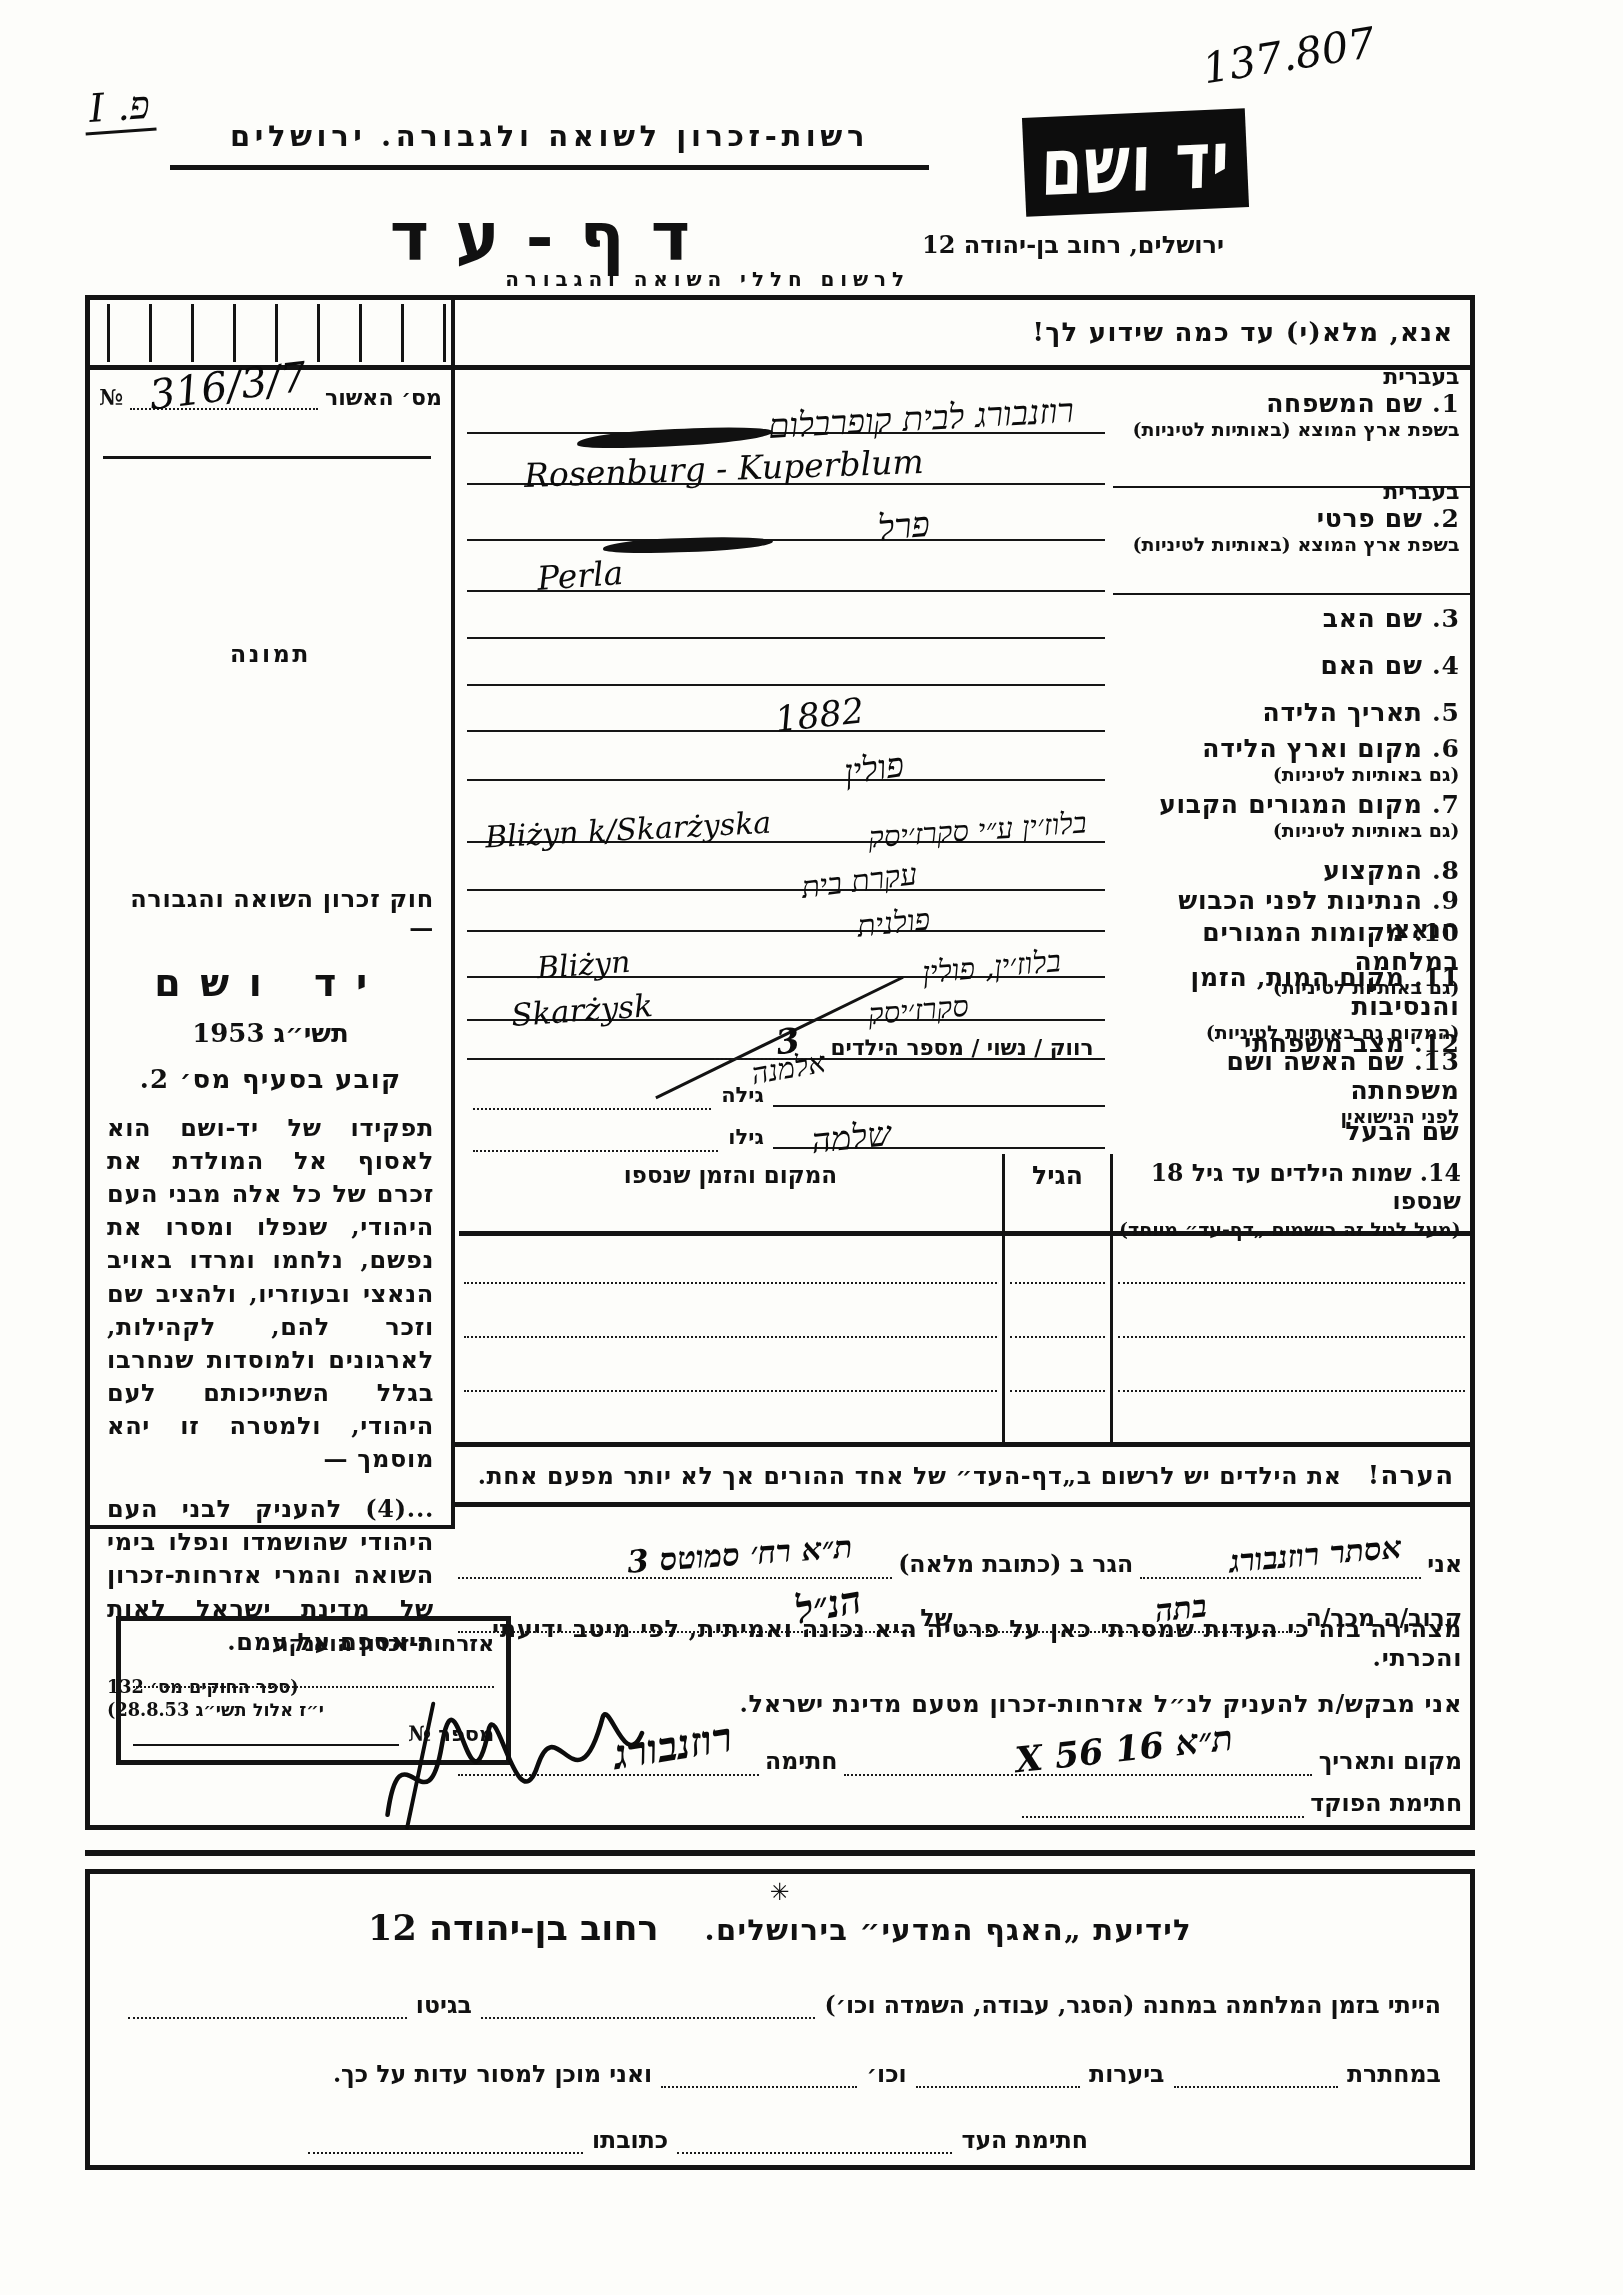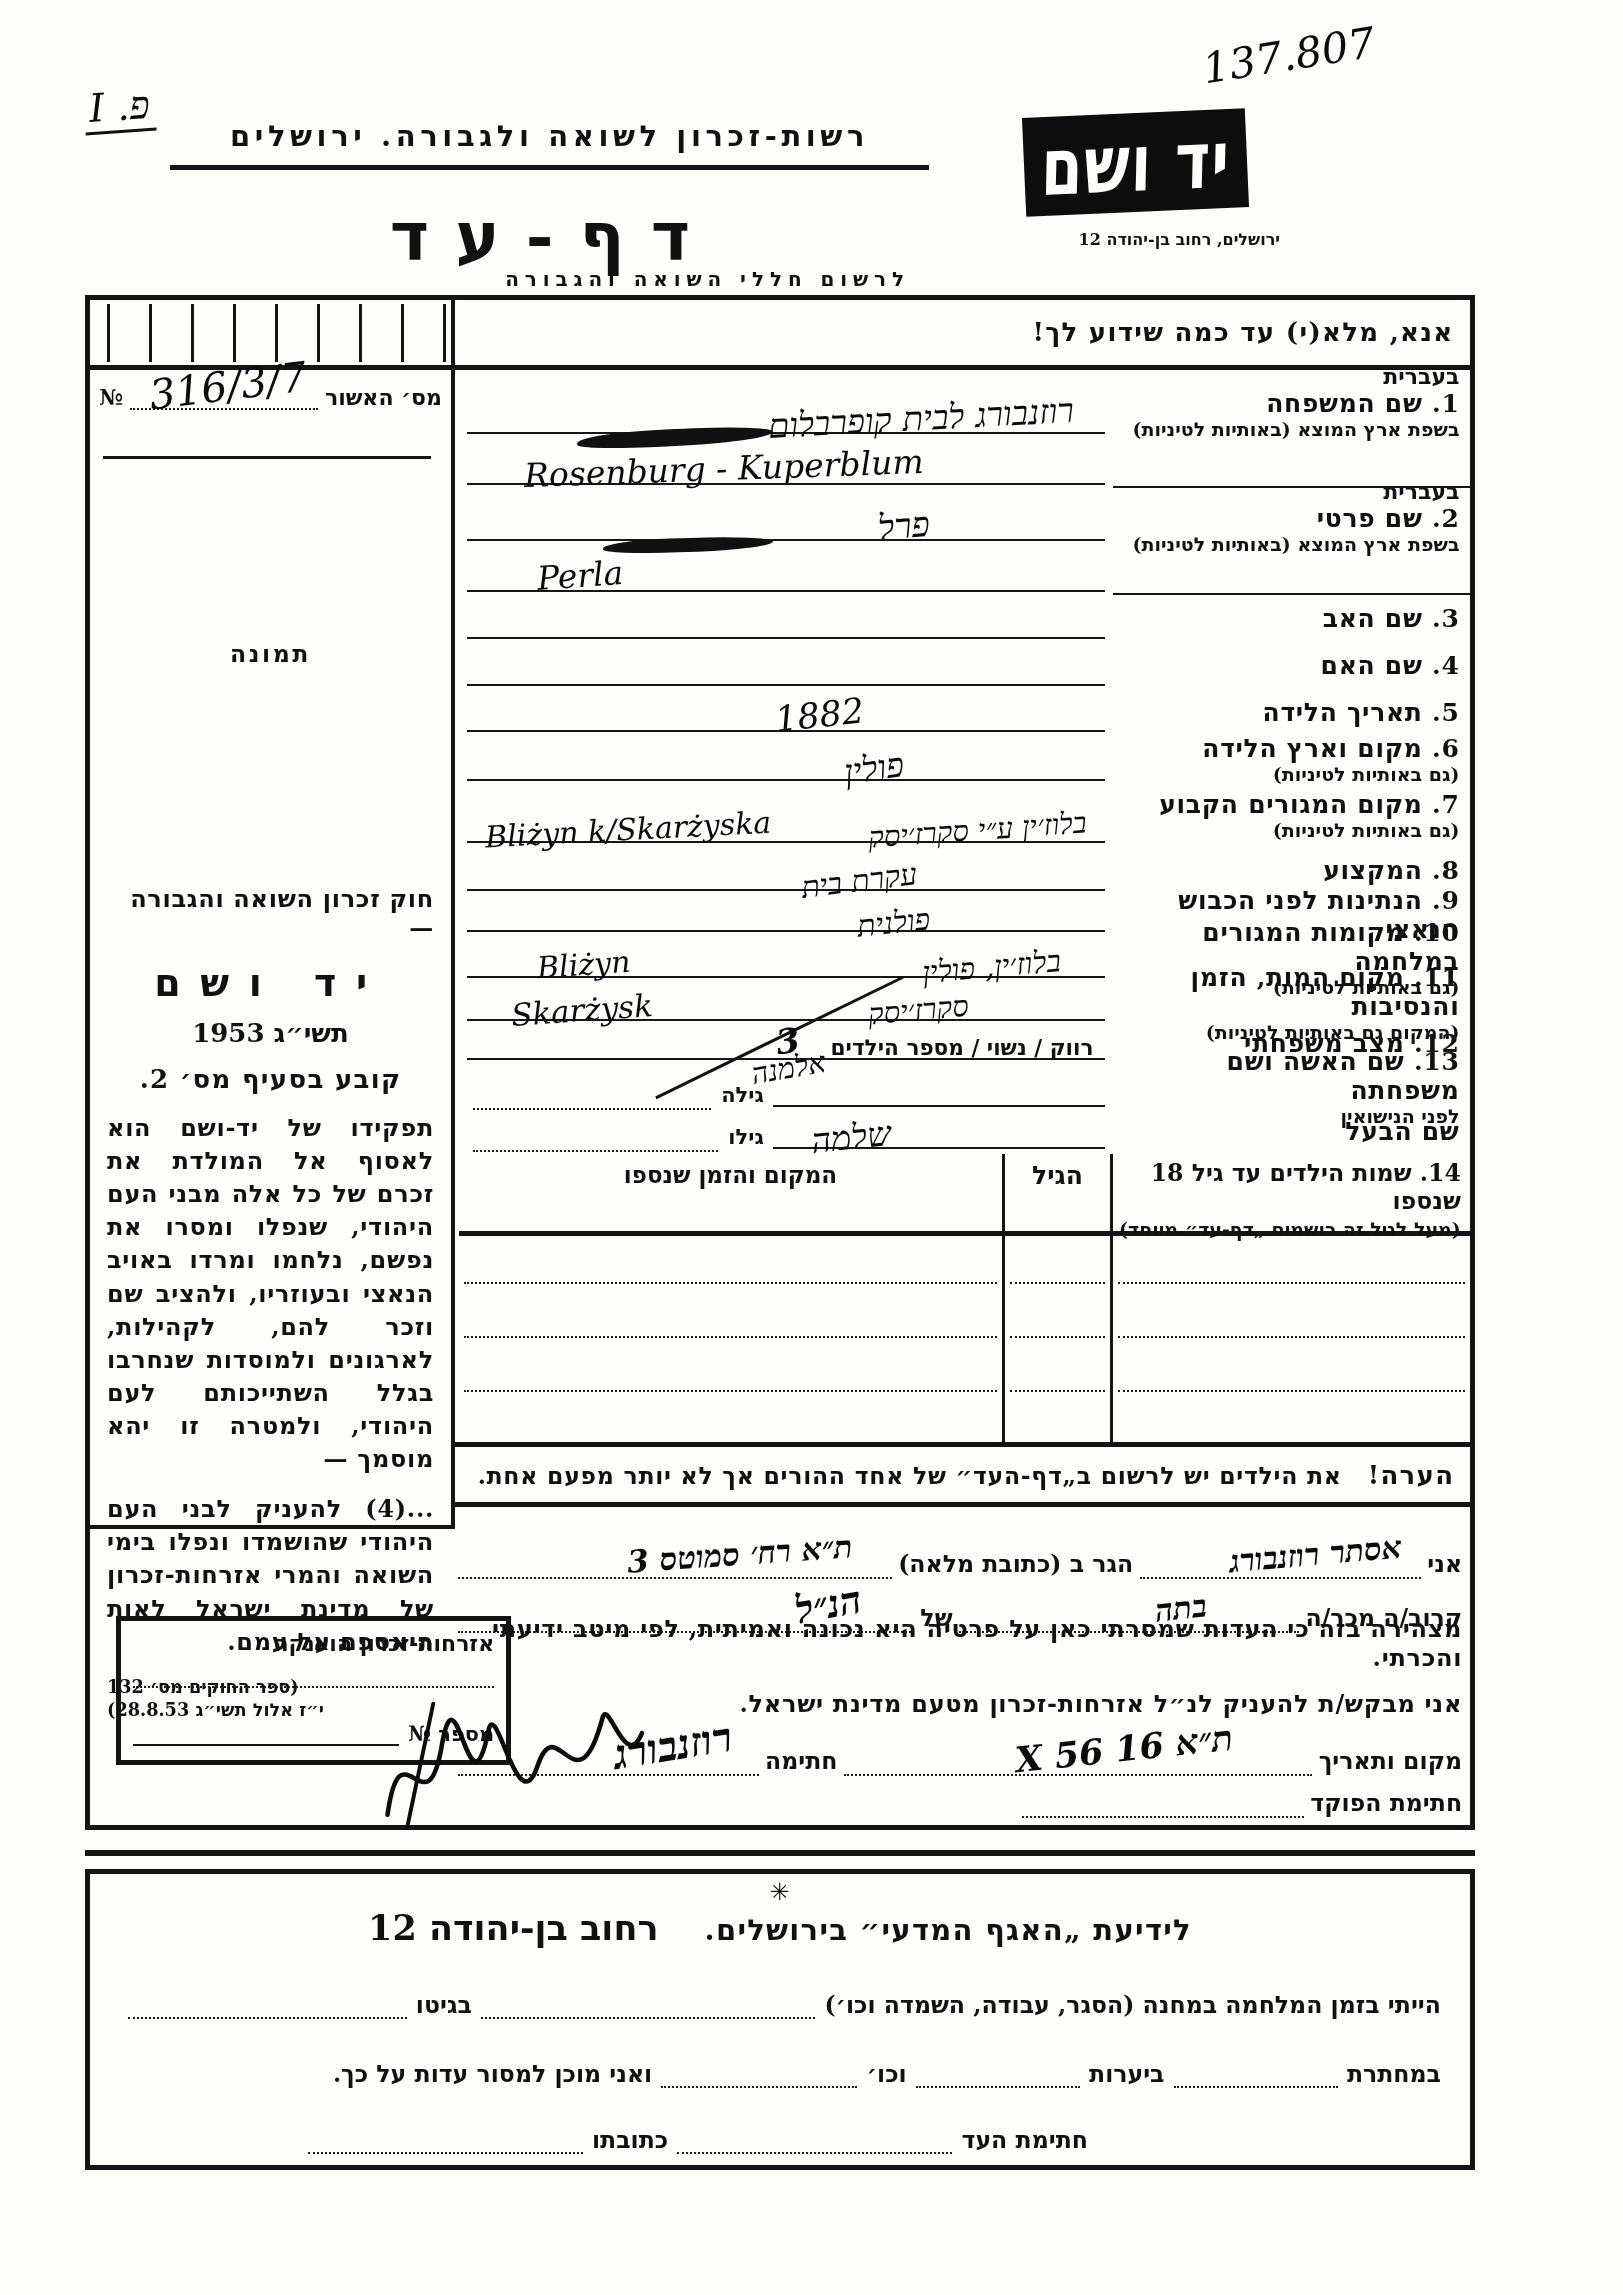--- a/index.html
+++ b/index.html
@@ -15,21 +15,21 @@
   
   .corner-mark{left:84px;top:84px;font-size:39px;transform:rotate(-4deg);border-bottom:3.3px solid #111;padding:0 5.2px 1.3px;}
   .file-number{left:1202px;top:31px;font-size:42px;transform:rotate(-9deg);direction:ltr;}
   .org-line{left:170px;top:119px;width:759px;text-align:center;font-size:29px;letter-spacing:4.6px;}
   .org-rule{left:170px;top:165px;width:759px;height:5.2px;}
   .form-title{left:275px;top:197px;width:556px;text-align:center;font-size:67px;letter-spacing:26px;}
   .form-subtitle{left:190px;top:267px;width:720px;font-size:20px;letter-spacing:5.9px;}
   .logo-box{left:1024px;top:113px;width:223px;height:99px;background:#0d0d0d;transform:rotate(-2.5deg);
             display:flex;align-items:center;justify-content:center;}
   .logo-box span{color:#fdfdfa;font-size:60px;font-weight:bold;letter-spacing:1.3px;transform:scaleY(1.32) skewX(-5deg);}
-  .hq-address{left:953px;top:230px;width:327px;text-align:right;font-size:16px;}
+  .hq-address{left:922px;top:230px;width:327px;text-align:left;font-size:24px;}
   
   .main-box{left:85px;top:295px;width:1390px;height:1535px;border:5.9px solid #141414;box-sizing:border-box;}
   .ticks{left:16.4px;top:3.9px;width:340px;height:58px;display:flex;justify-content:space-between;}
   .ticks i{display:block;width:3.9px;height:58px;background:#141414;}
   .instruction{right:16.4px;top:17px;font-size:26px;letter-spacing:1.3px;}
   .top-rule{left:0;right:0;top:65px;height:5.2px;}
   .left-col{left:0;top:0;width:365px;height:1229px;border-left:none;border-right:4.6px solid #141414;
             border-bottom:4.6px solid #141414;box-sizing:border-box;}
   .approval{right:9.2px;left:9.2px;top:84px;font-size:22px;display:flex;align-items:flex-end;}
   .approval .dotfill{min-width:131px;}

